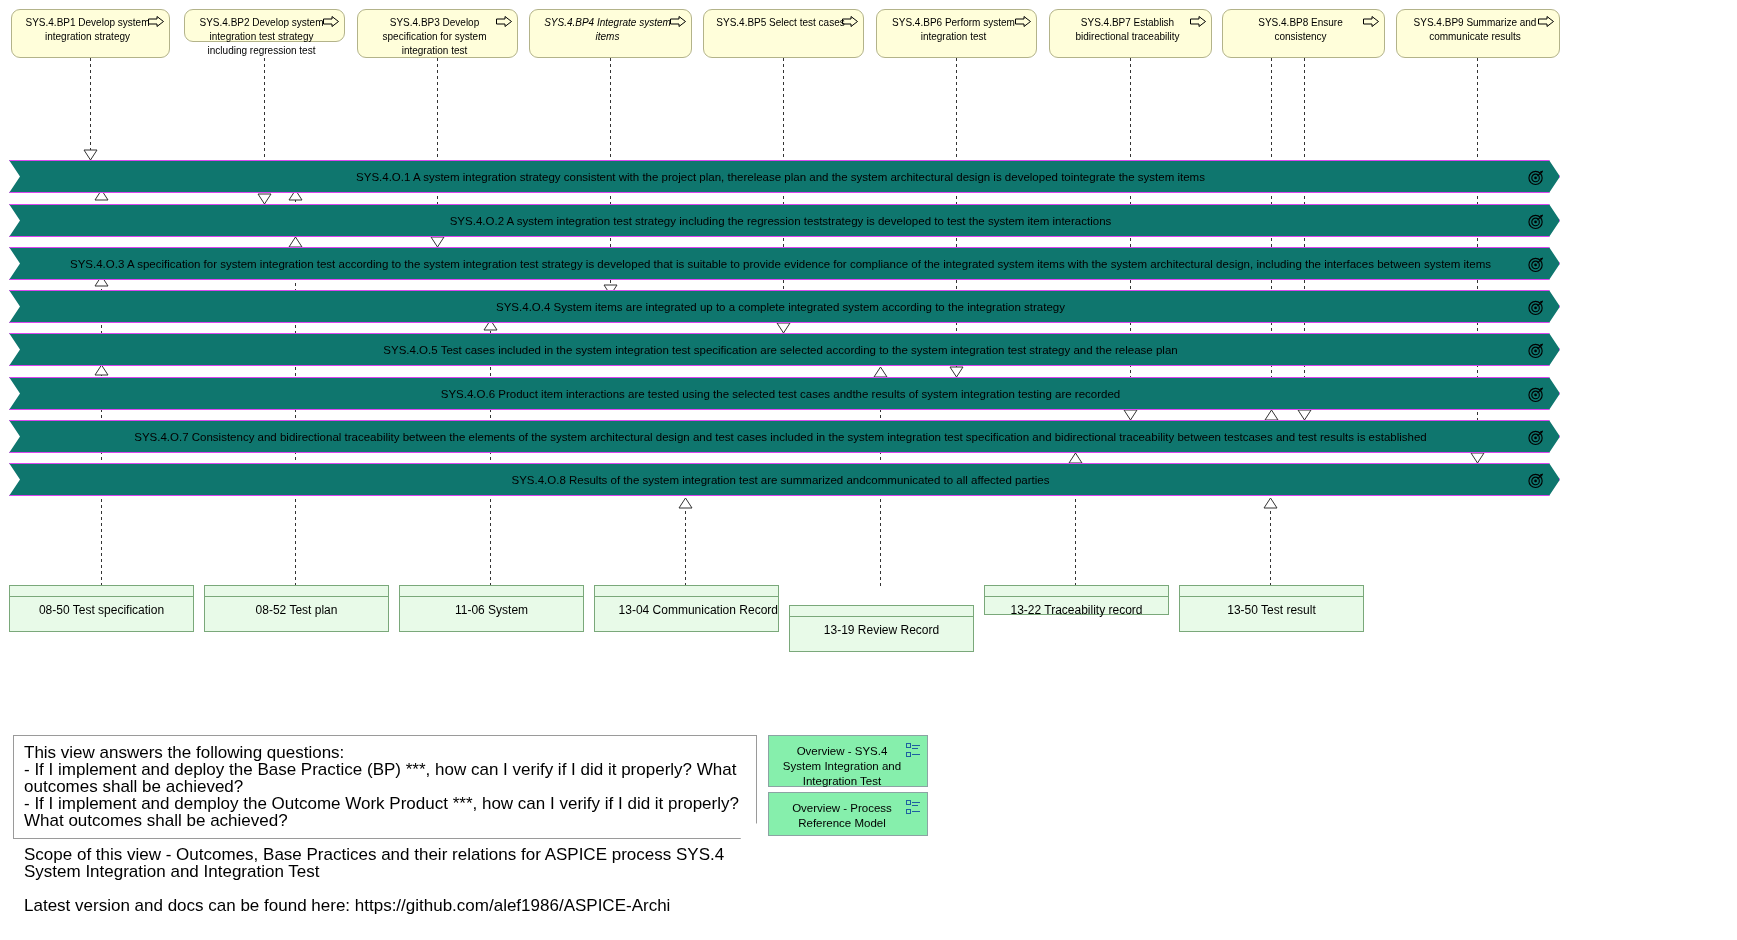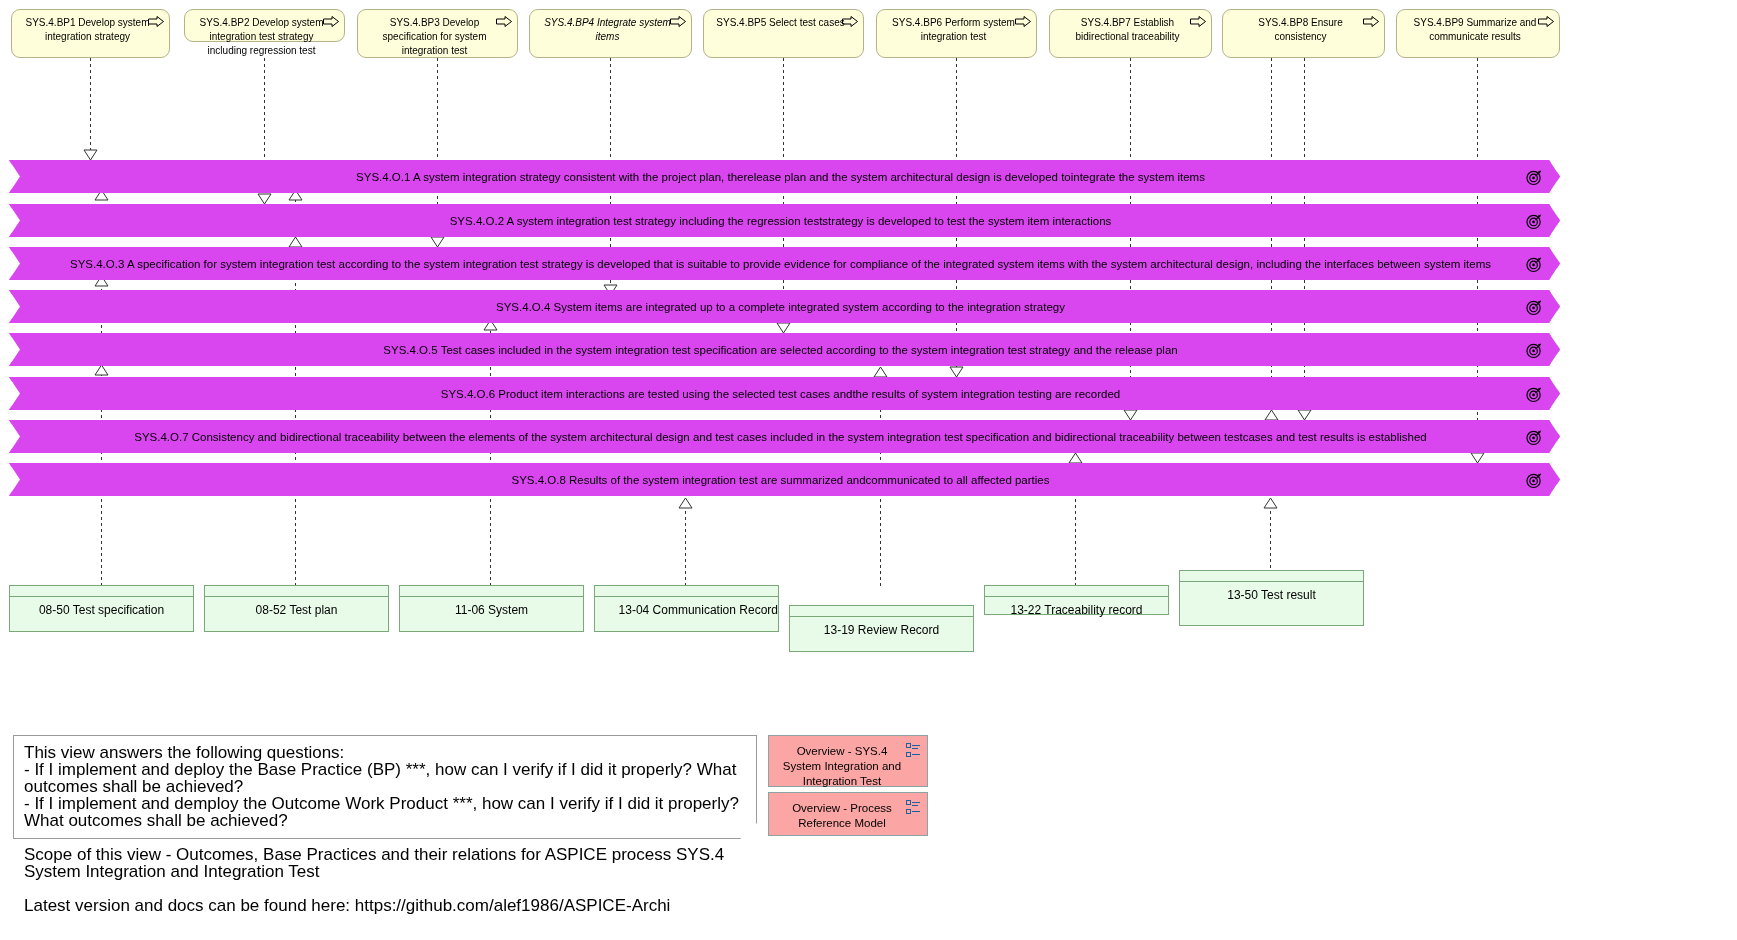--- a/index.html
+++ b/index.html
@@ -25,22 +25,22 @@
   }
   .bp .lbl{display:block;}
   .bp .proc-icon{
     position:absolute;right:5px;top:6px;width:16px;height:11px;
   }
 
   
   .outcome{
     position:absolute;
     height:33px;
-    background:#d946ef;
-    border:3px solid #d946ef;
+    background:#0f766e;
+    border:1px solid #d946ef;
     box-sizing:border-box;
     display:flex;align-items:center;justify-content:center;
     font-size:11.5px;
     color:#000;
     clip-path: polygon(0px 0px, calc(100% - 11px) 0px, 100% 50%, calc(100% - 11px) 100%, 0px 100%, 11px 50%);
     padding:0 30px 0 22px;
     white-space:nowrap;
   }
   .outcome .goal-icon{
     position:absolute;right:14px;top:50%;transform:translateY(-50%);
@@ -79,21 +79,21 @@
     border-left:1px solid #9a9a9a;
     clip-path:polygon(100% 0,0 100%,100% 100%);
     transform:rotate(0deg);
   }
   .note-line{display:block;}
   .note-gap{display:block;height:17px;}
 
   
   .viewref{
     position:absolute;
-    background:#fca5a5;
+    background:#86efac;
     border:1px solid #8ca3a3;
     box-sizing:border-box;
     font-size:11.5px;
     line-height:15px;
     text-align:center;
     padding:8px 22px 6px 10px;
     color:#000;
   }
   .viewref .view-icon{position:absolute;right:6px;top:7px;width:15px;height:15px;}
 </style>
@@ -333,21 +333,21 @@
     <span class="wlbl">13-04 Communication Record</span>
   </div>
   <div class="wp" style="left:789px;top:605px;width:185px;height:47px;">
     <div class="band"></div>
     <span class="wlbl">13-19 Review Record</span>
   </div>
   <div class="wp" style="left:984px;top:585px;width:185px;height:30px;">
     <div class="band"></div>
     <span class="wlbl">13-22 Traceability record</span>
   </div>
-  <div class="wp" style="left:1179px;top:570px;width:185px;height:56px;">
+  <div class="wp" style="left:1179px;top:585px;width:185px;height:47px;">
     <div class="band"></div>
     <span class="wlbl">13-50 Test result</span>
   </div>
 
   <div class="note" style="left:13px;top:735px;width:744px;height:104px;">
     <span class="note-line">This view answers the following questions:</span>
     <span class="note-line">- If I implement and deploy the Base Practice (BP) ***, how can I verify if I did it properly? What outcomes shall be achieved?</span>
     <span class="note-line">- If I implement and demploy the Outcome Work Product ***, how can I verify if I did it properly? What outcomes shall be achieved?</span>
     <span class="note-gap"></span>
     <span class="note-line">Scope of this view - Outcomes, Base Practices and their relations for ASPICE process SYS.4 System Integration and Integration Test</span>

